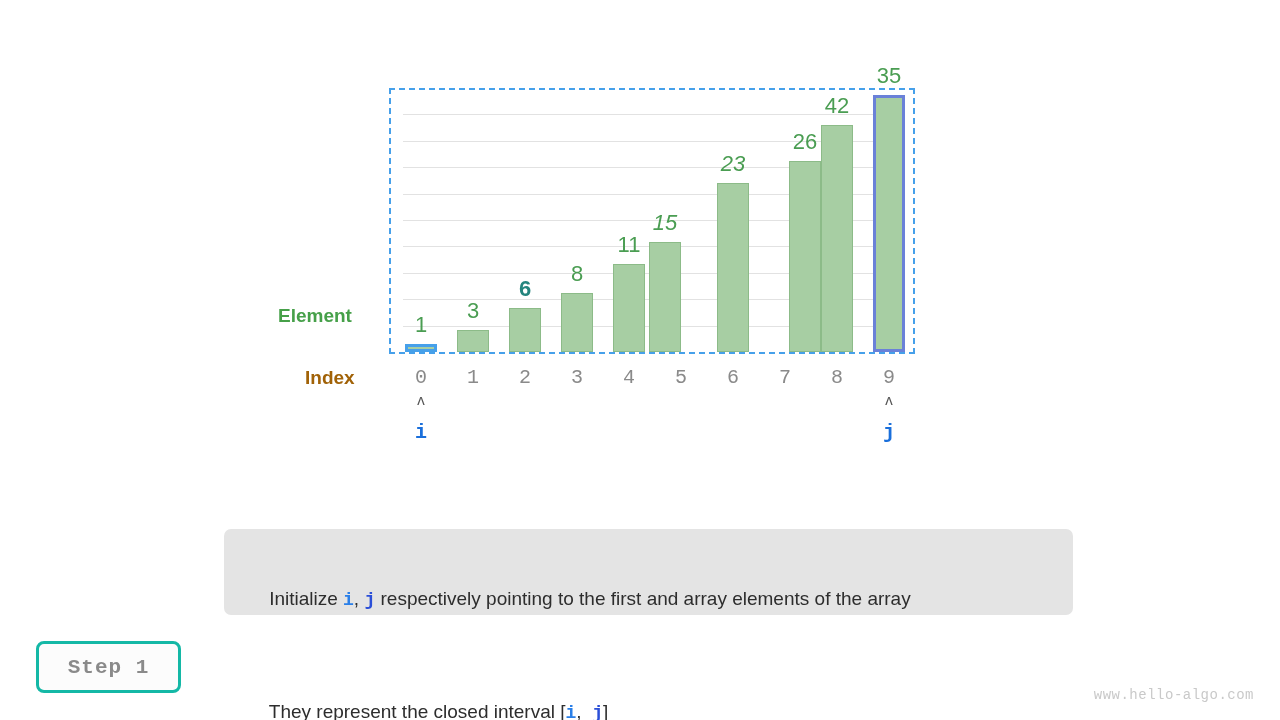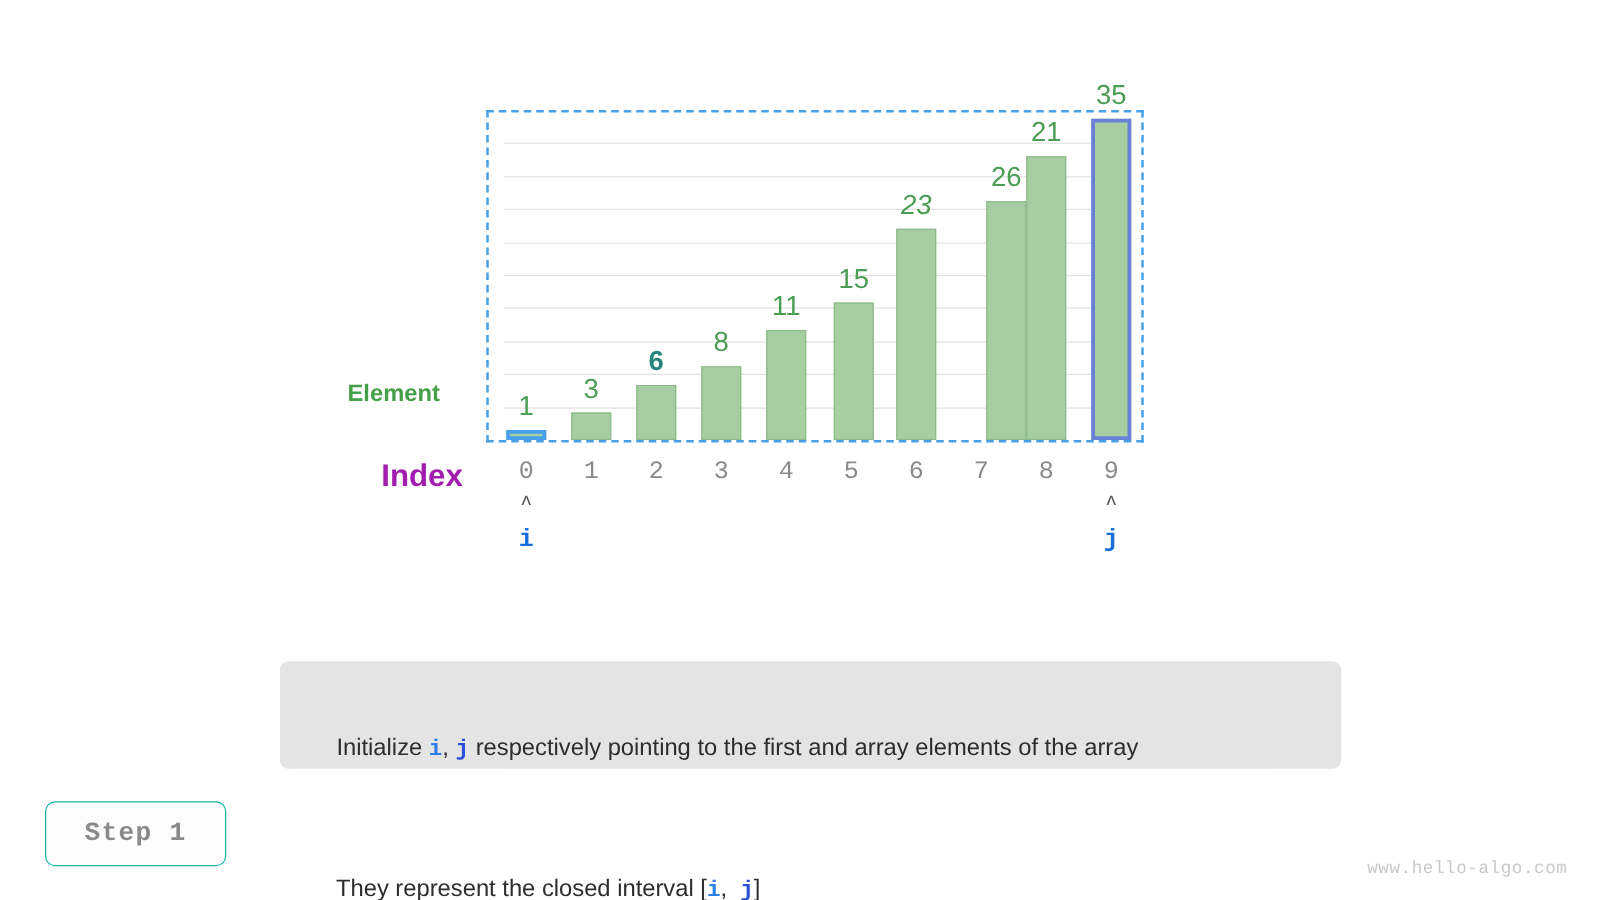--- a/index.html
+++ b/index.html
@@ -93,23 +93,23 @@
     left: 278px;
     top: 305px;
     font-size: 19px;
     font-weight: bold;
     color: #46a049;
   }
   #index-label {
     position: absolute;
     left: 305px;
     top: 367px;
-    font-size: 25px;
-    font-weight: bold;
-    color: #a21caf;
+    font-size: 19px;
+    font-weight: bold;
+    color: #a16207;
   }
 
   
   #index-row {
     position: absolute;
     left: 395px;
     top: 366px;
     width: 514px;
     height: 30px;
   }
@@ -178,21 +178,21 @@
   .mono-i { color: #2a7fe8; }
   .mono-j { color: #2b4fd8; }
 
   
   #step-badge {
     position: absolute;
     left: 36px;
     top: 641px;
     width: 145px;
     height: 52px;
-    border: 1px solid #14b8a6;
+    border: 3px solid #14b8a6;
     border-radius: 8px;
     background: #fcfcfc;
     box-sizing: border-box;
     display: flex;
     align-items: center;
     justify-content: center;
   }
   #step-badge span {
     font-family: "Liberation Mono", monospace;
     font-weight: bold;
@@ -248,35 +248,35 @@
         <div class="bar-value accent" style="bottom: 50px;">6</div>
       </div>
       <div class="bar-slot" style="left: 156px;">
         <div class="bar" style="height: 58.6667px;"></div>
         <div class="bar-value" style="bottom: 64.6667px;">8</div>
       </div>
       <div class="bar-slot" style="left: 208px;">
         <div class="bar" style="height: 88px;"></div>
         <div class="bar-value" style="bottom: 94px;">11</div>
       </div>
-      <div class="bar-slot" style="left: 262px;">
+      <div class="bar-slot" style="left: 244px; font-style: italic;">
         <div class="bar" style="height: 110px;"></div>
         <div class="bar-value" style="bottom: 116px;">15</div>
       </div>
       <div class="bar-slot" style="left: 312px;">
         <div class="bar" style="height: 168.667px;"></div>
         <div class="bar-value" style="bottom: 174.667px; font-style: italic;">23</div>
       </div>
       <div class="bar-slot" style="left: 384px;">
         <div class="bar" style="height: 190.667px;"></div>
         <div class="bar-value" style="bottom: 196.667px;">26</div>
       </div>
       <div class="bar-slot" style="left: 416px;">
         <div class="bar" style="height: 227.333px;"></div>
-        <div class="bar-value" style="bottom: 233.333px;">21</div>
+        <div class="bar-value" style="bottom: 233.333px;">42</div>
       </div>
       <div class="bar-slot" style="left: 468px;">
         <div class="bar highlight" style="height: 256.667px;"></div>
         <div class="bar-value" style="bottom: 262.667px;">35</div>
       </div>
     </div>
 
   <div id="index-row">
       <div class="index-cell" style="left: 0px;">0</div>
       <div class="index-cell" style="left: 52px;">1</div>

